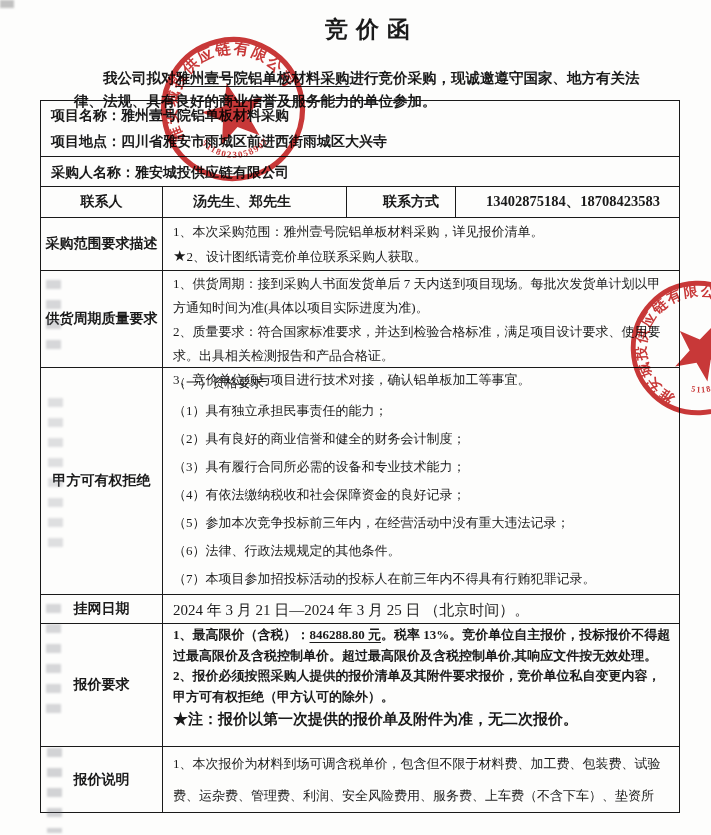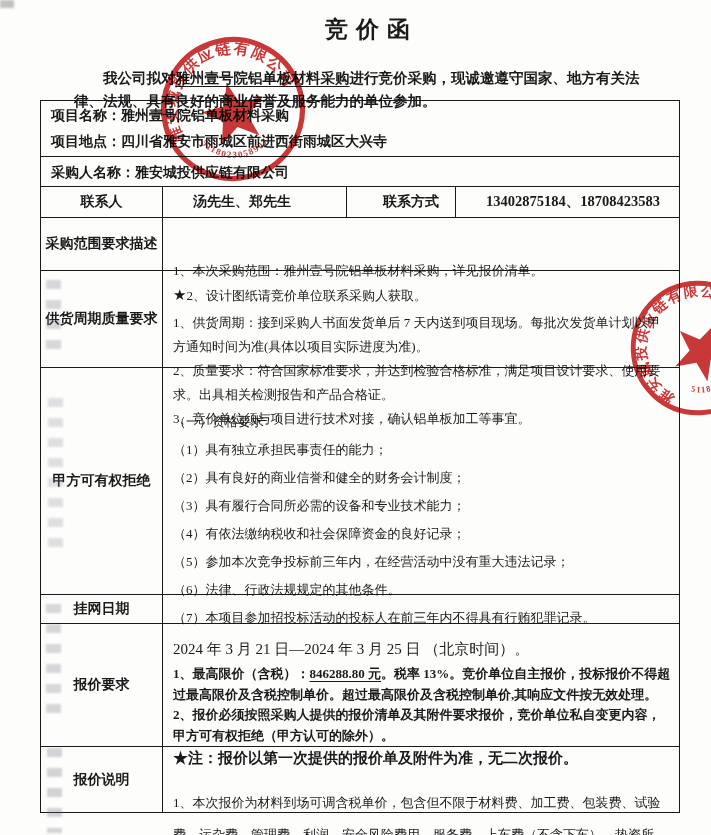--- a/index.html
+++ b/index.html
@@ -24,21 +24,21 @@
     border:1.8px solid #1a1a1a; box-sizing:border-box; background:transparent;
   }
   .row{ display:flex; border-top:1.4px solid #1a1a1a; box-sizing:border-box; }
   .row:first-child{ border-top:none; }
   .cell{ box-sizing:border-box; }
   .label{
     width:122px; flex:0 0 122px; border-right:1.4px solid #1a1a1a;
     display:flex; flex-direction:row; justify-content:center; align-items:center;
     font-size:14px; font-weight:600; text-align:center; line-height:22px;
   }
-  .content{ flex:1 1 auto; padding:2px 8px 2px 10px; font-size:13px;margin-top:39px; }
+  .content{ flex:1 1 auto; padding:2px 8px 2px 10px; font-size:13px; }
   .full{ flex:1 1 auto; padding:2px 8px 2px 10px; font-size:14px; font-weight:600; }
   .r1{ height:55px; } .r1 .full{ line-height:26px; padding-top:2px; }
   .r2{ height:30px; } .r2 .full{ line-height:28px; }
   .r3{ height:31px; font-weight:600;gap:20px; }
   .r3 .c1{ width:122px; flex:0 0 122px; border-right:1.4px solid #1a1a1a; text-align:center; line-height:29px; font-size:14px;}
   .r3 .c2{ width:164px; flex:0 0 164px; border-right:1.4px solid #1a1a1a; line-height:29px; padding-left:10px; font-size:14px;}
   .r3 .c3{ width:89px;  flex:0 0 89px;  border-right:1.4px solid #1a1a1a; text-align:center; line-height:29px; font-size:14px;}
   .r3 .c4{ flex:1 1 auto; line-height:29px; padding-left:10px; font-family:"Liberation Serif",serif; font-size:14.5px;}
   .r4{ height:53px; } .r4 .content{ line-height:24px; padding-top:2px; }
   .r5{ height:97px; } .r5 .content{ line-height:24px; padding-top:1px; }

